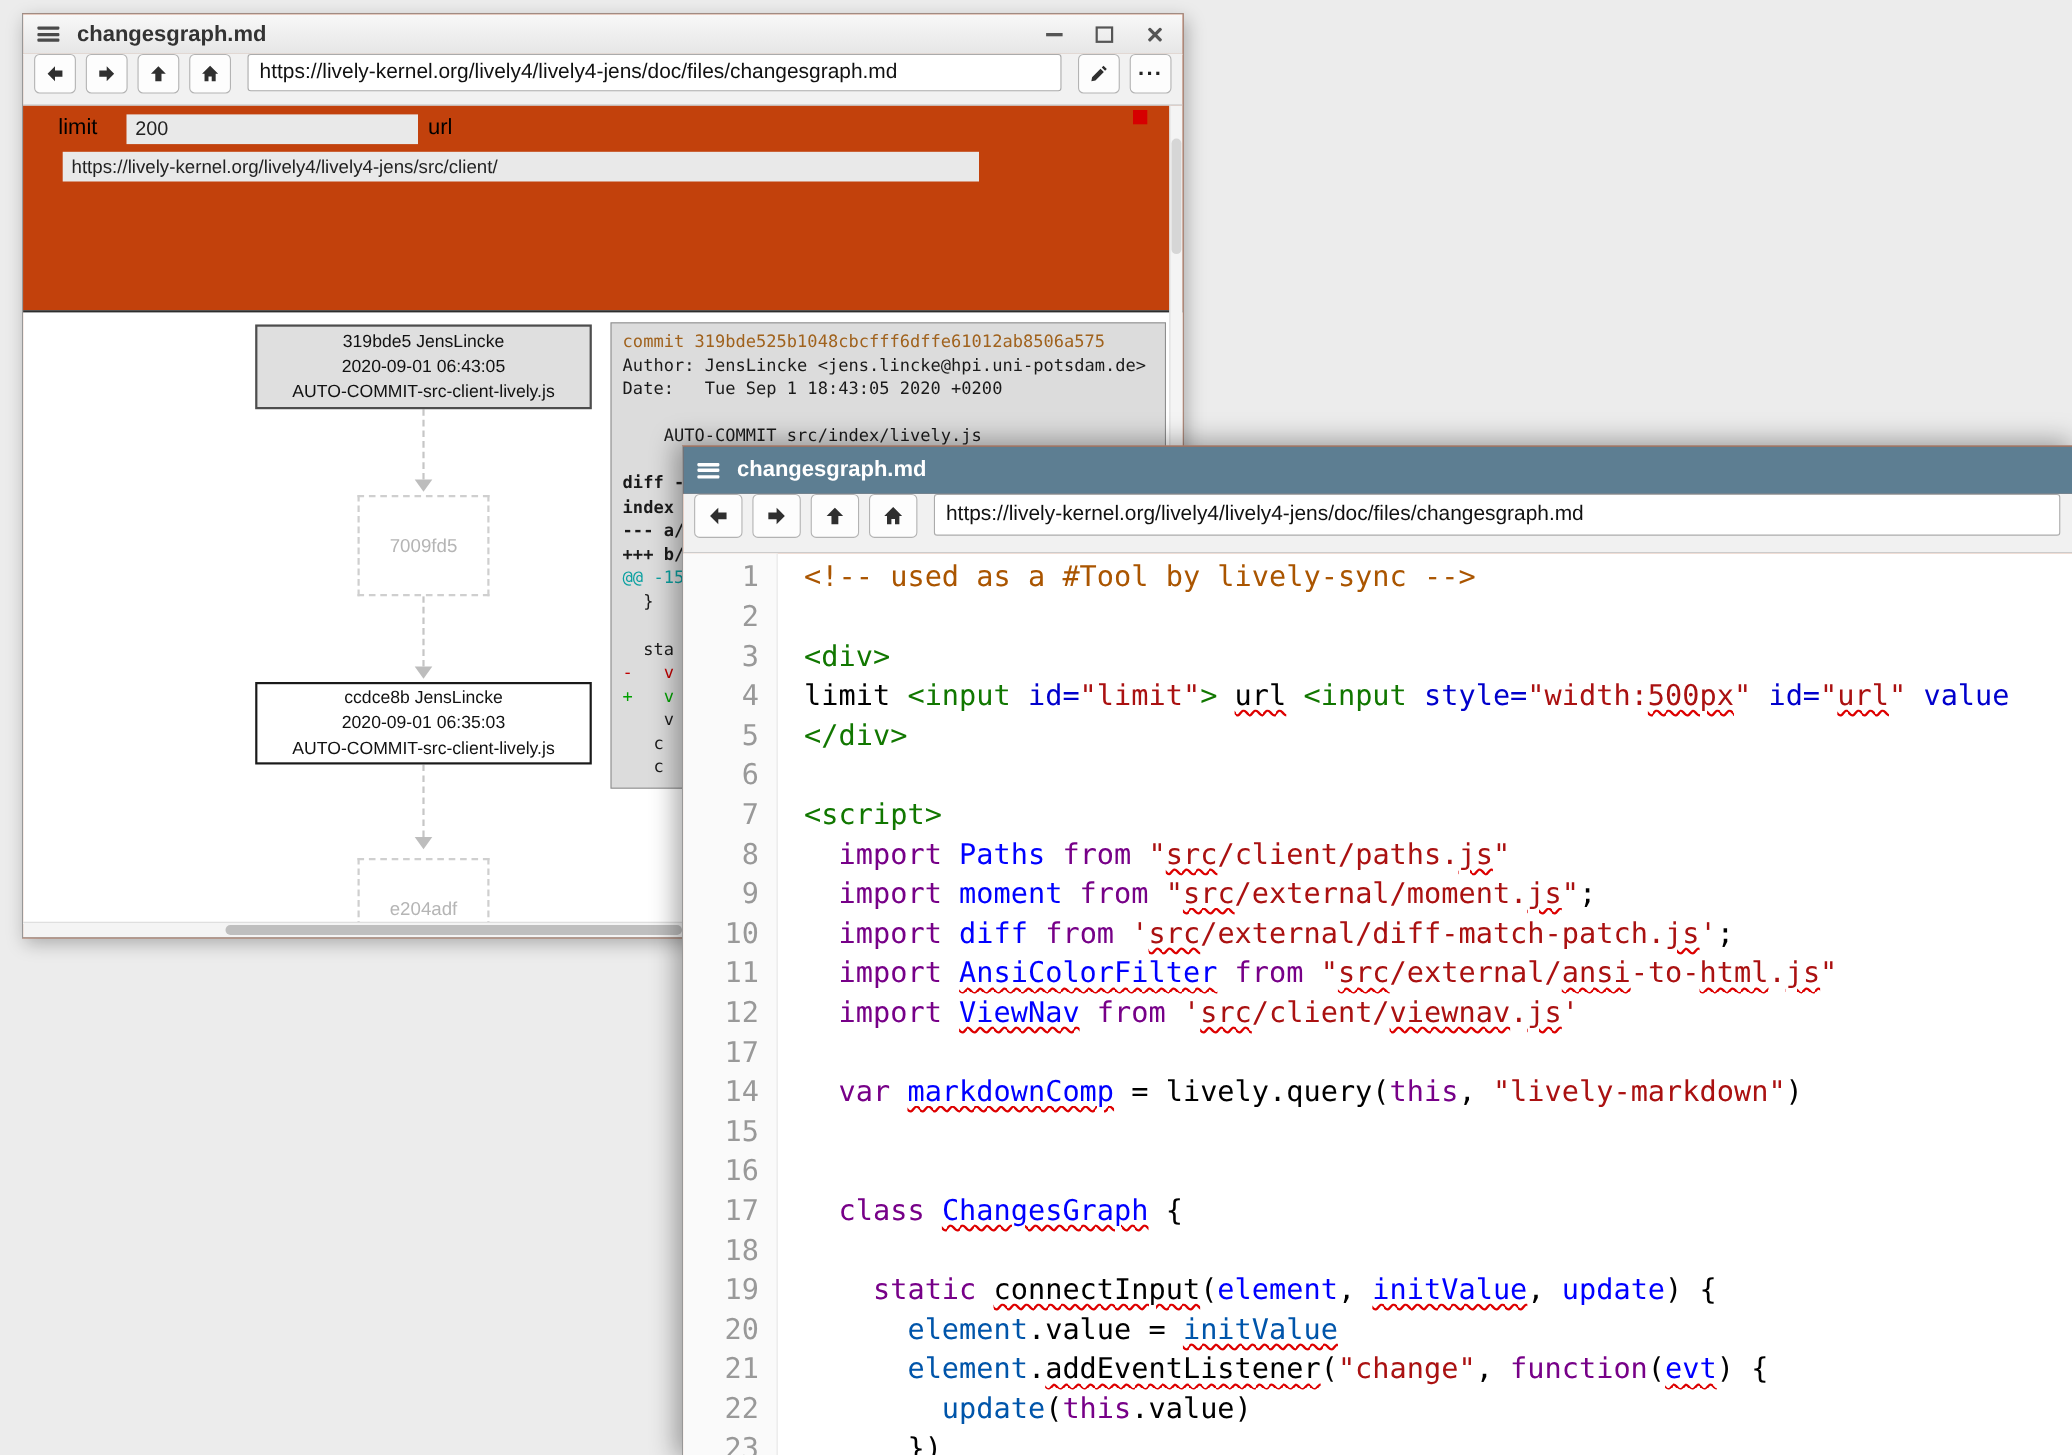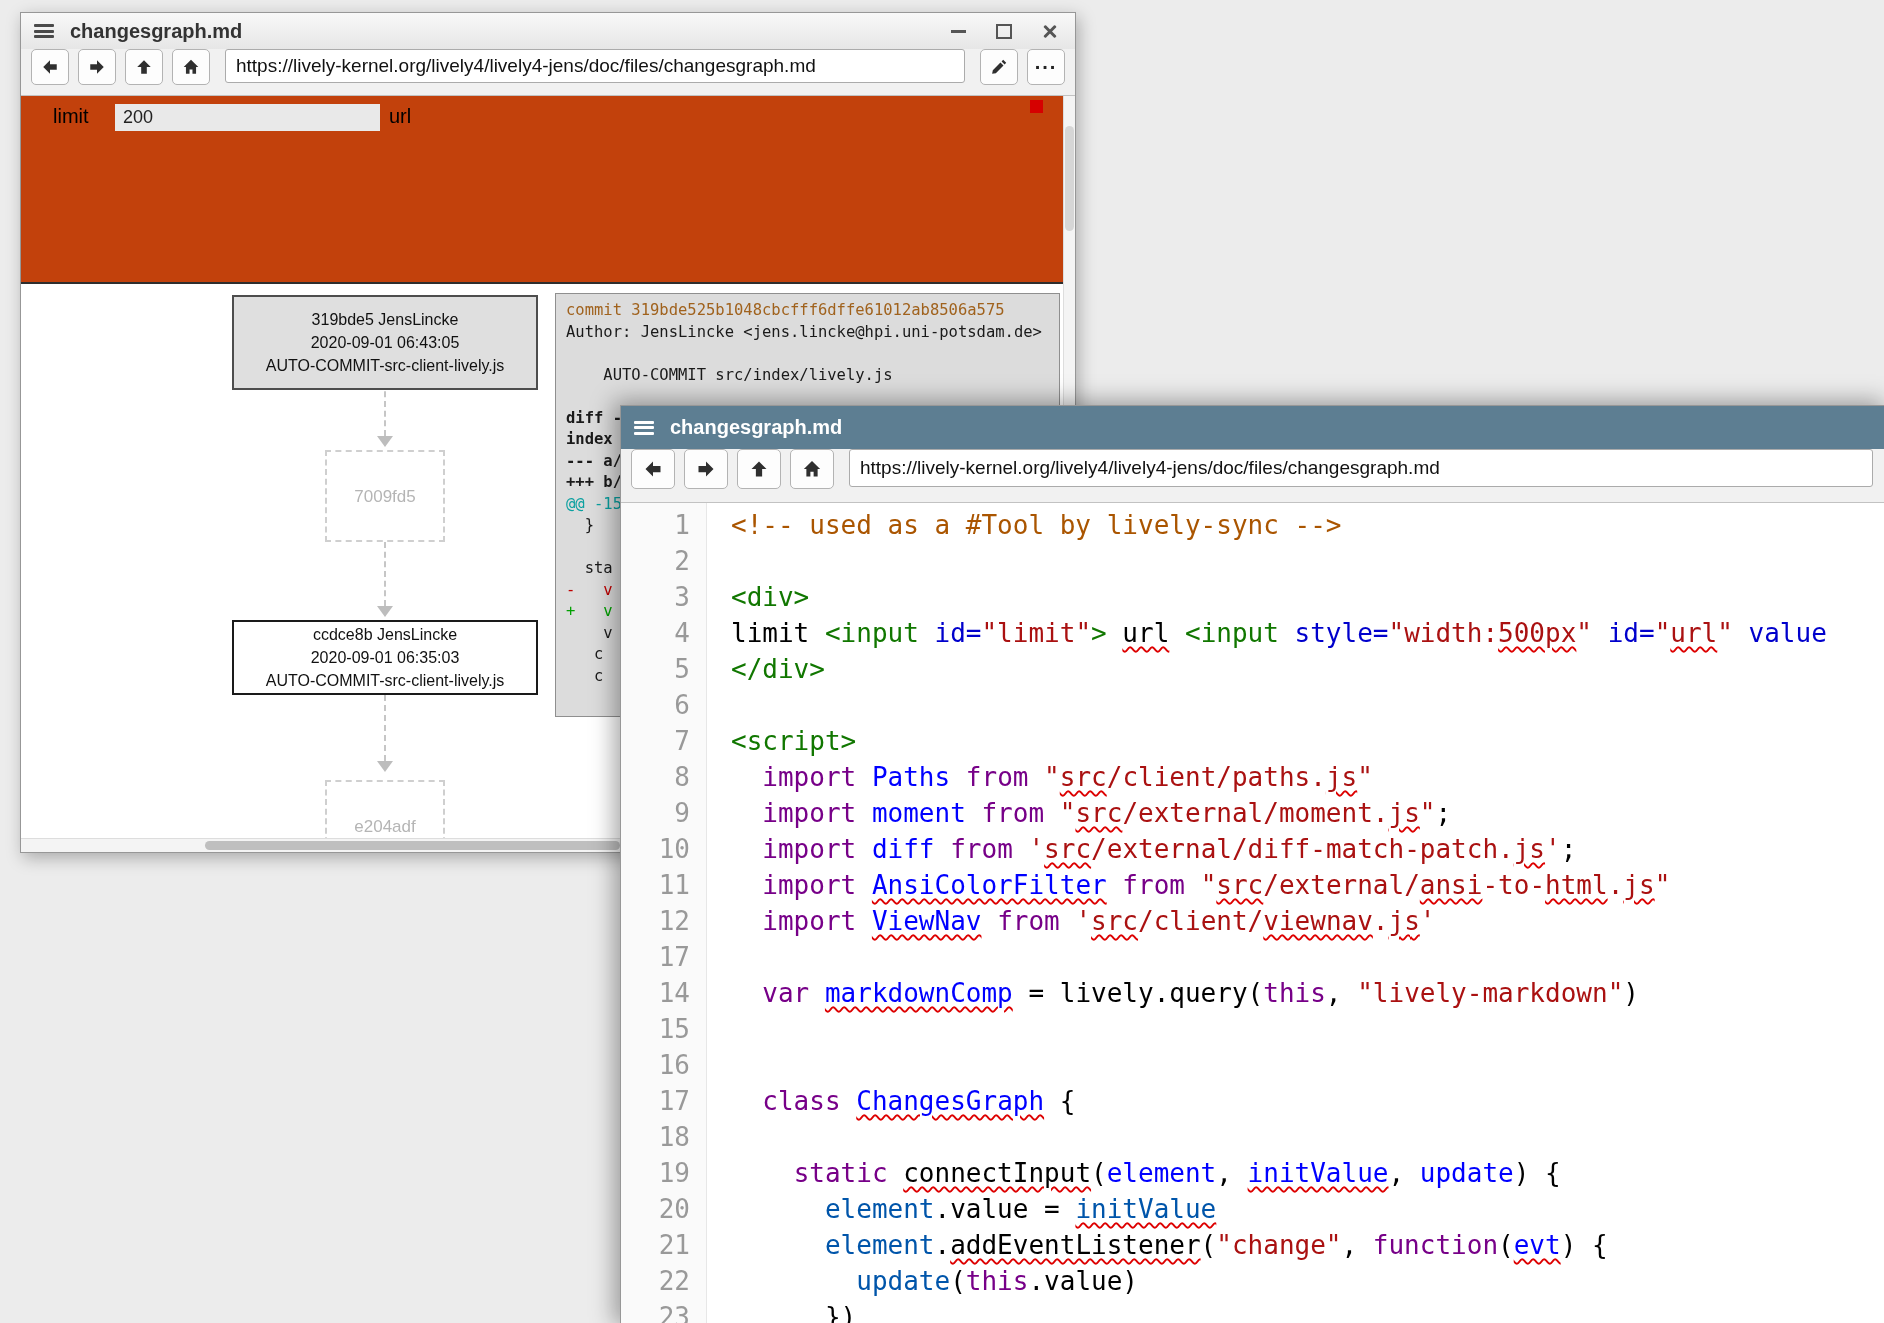--- a/index.html
+++ b/index.html
@@ -43,21 +43,21 @@
   #url-input{left:36px;top:125px;width:833px;height:27px;font-size:17px}
   #limit-label{left:32px;top:92px}
   #url-label{left:368px;top:92px}
   .indicator{position:absolute;left:1009px;top:87px;width:13px;height:13px;background:var(--red)}
   
   .graph{position:absolute;left:0;top:269px;width:1054px;height:556px;border-top:2px solid #2e2e2e;background:#fff;overflow:hidden}
   .gnode{position:absolute;display:flex;flex-direction:column;justify-content:center;align-items:center;text-align:center;font-size:16px;line-height:23px;color:#111;box-sizing:border-box;background:#fff}
   .gnode.selected{background:#dfdfdf;border:2px solid #4d4d4d}
   .gnode.solid{border:2px solid #1a1a1a}
   .gnode.ghost{border:2px dashed #cfcfcf;color:#b5b5b5;font-size:17px}
-  .gnode-0{left:211px;top:11px;width:306px;height:95px}
+  .gnode-0{left:211px;top:11px;width:306px;height:77px}
   .gnode-1{left:304px;top:166px;width:120px;height:92px}
   .gnode-2{left:211px;top:336px;width:306px;height:75px}
   .gnode-3{left:304px;top:496px;width:120px;height:92px}
   .garrow{position:absolute;left:363px;width:0;border-left:2px dashed #c6c6c6}
   .ga-0{top:88px;height:64px}.ga-1{top:258px;height:64px}.ga-2{top:411px;height:66px}
   .gahead{position:absolute;left:356px;width:0;height:0;border-left:8px solid transparent;border-right:8px solid transparent;border-top:11px solid #bdbdbd}
   .gh-0{top:152px}.gh-1{top:322px}.gh-2{top:477px}
   
   .commitpanel{position:absolute;left:534px;top:9px;width:505px;height:424px;background:#dcdcdc;border:1px solid #8f8f8f;box-sizing:border-box;padding:6px 10px;overflow:hidden;font-family:"DejaVu Sans Mono",monospace}
   .cp-line{height:21.5px;line-height:21.5px;font-size:15.5px;white-space:pre;color:#1a1a1a}
@@ -145,32 +145,34 @@
           </svg>
         </button>
       <button class="navbtn">
           <span class="dots">...</span>
         </button>
     </div>
 
     <span class="lbl" id="limit-label">limit</span>
     <input class="flatinput" id="limit-input" value="200" style="">
     <span class="lbl" id="url-label">url</span>
+    <input class="flatinput" id="url-input" value="https://lively-kernel.org/lively4/lively4-jens/src/client/" style="">
     <div class="indicator"></div>
 
     <div class="graph">
       <div class="garrow ga-0"></div>
         <div class="gahead gh-0"></div>
       <div class="garrow ga-1"></div>
         <div class="gahead gh-1"></div>
       <div class="garrow ga-2"></div>
         <div class="gahead gh-2"></div>
       <div class="commitpanel">
           <div class="cp-line cp-orange">commit 319bde525b1048cbcfff6dffe61012ab8506a575</div>
           <div class="cp-line">Author: JensLincke &lt;jens.lincke@hpi.uni-potsdam.de&gt;</div>
+          <div class="cp-line">Date:   Tue Sep 1 18:43:05 2020 +0200</div>
           <div class="cp-line">&nbsp;</div>
           <div class="cp-line">    AUTO-COMMIT src/index/lively.js</div>
           <div class="cp-line">&nbsp;</div>
           <div class="cp-line cp-bold">diff -</div>
           <div class="cp-line cp-bold">index</div>
           <div class="cp-line cp-bold">--- a/</div>
           <div class="cp-line cp-bold">+++ b/</div>
           <div class="cp-line cp-teal">@@ -15</div>
           <div class="cp-line">  }</div>
           <div class="cp-line">&nbsp;</div>

